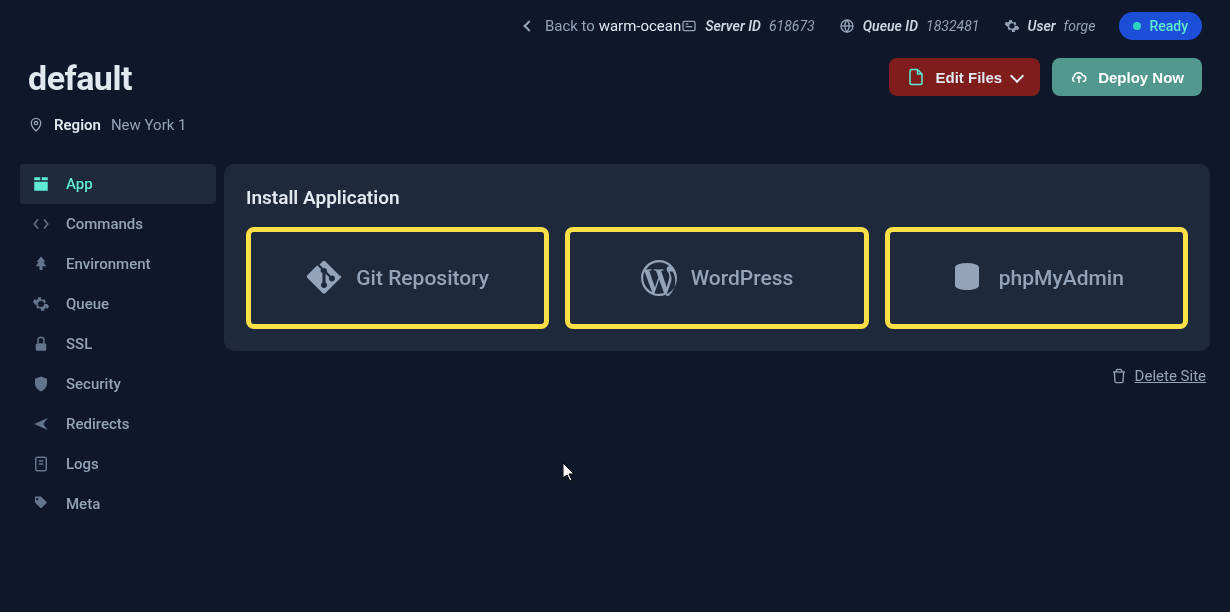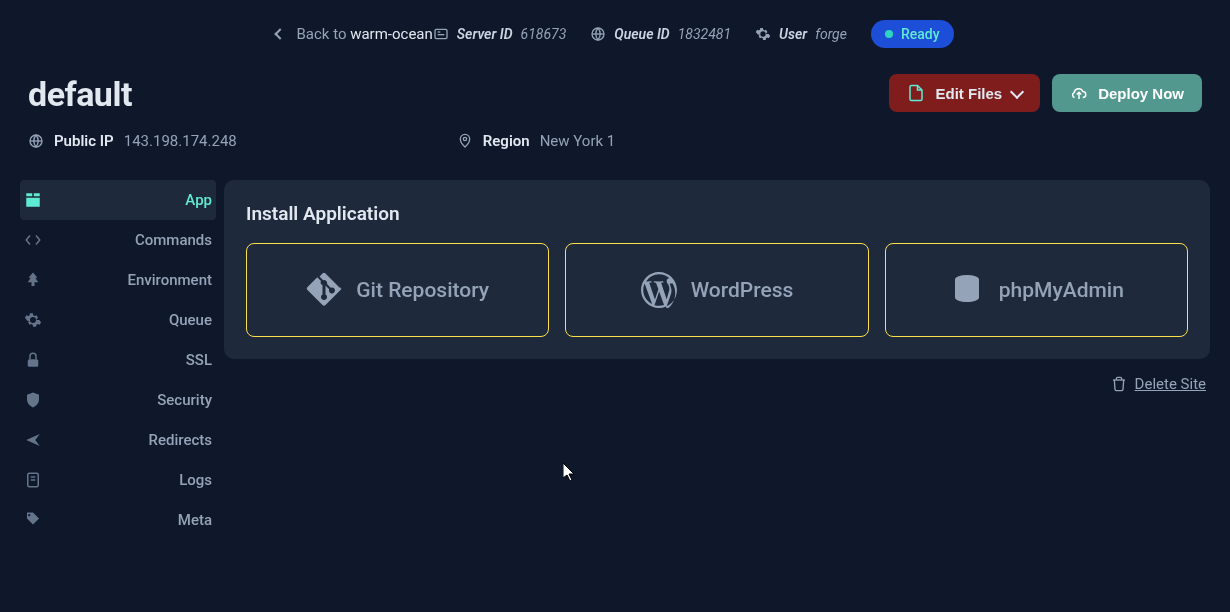--- a/index.html
+++ b/index.html
@@ -6,23 +6,23 @@
   body {
     background: #0f172a;
     color: #e2e8f0;
     font-family: -apple-system, BlinkMacSystemFont, "Segoe UI", Roboto, sans-serif;
     width: 1230px;
     height: 612px;
     overflow: hidden;
   }
   .top-bar {
     display: flex;
-    justify-content: center;
-    align-items: center;
-    padding: 20px 28px;
+    justify-content: flex-end;
+    align-items: center;
+    padding: 12px 28px;
   }
   .back-link {
     display: flex;
     align-items: center;
     gap: 12px;
     color: #94a3b8;
     cursor: pointer;
     font-size: 15px;
   }
   .back-link .white { color: #e2e8f0; }
@@ -114,27 +114,26 @@
     gap: 8px;
   }
   .sidebar {
     width: 196px;
     flex-shrink: 0;
   }
   .sidebar-item {
     display: flex;
     align-items: center;
     gap: 16px;
-    padding: 11px 4px;
+    padding: 11px 12px;
     border-radius: 4px;
     font-size: 15px;
     color: #94a3b8;
     cursor: pointer;
     font-weight: 500;
-    justify-content: space-between;
   }
   .sidebar-item.active {
     background: #1e293b;
     color: #5eead4;
   }
   .sidebar-item .icon-wrap {
     width: 18px;
     display: flex;
     justify-content: center;
     color: #64748b;
@@ -153,21 +152,21 @@
     font-weight: 600;
     color: #e2e8f0;
     margin-bottom: 18px;
   }
   .app-grid {
     display: grid;
     grid-template-columns: repeat(3, 1fr);
     gap: 16px;
   }
   .app-option {
-    border: 1px solid #fde047;
+    border: 5px solid #fde047;
     border-radius: 8px;
     padding: 28px 12px;
     display: flex;
     align-items: center;
     justify-content: center;
     gap: 14px;
     cursor: pointer;
     color: #94a3b8;
     font-size: 21px;
     font-weight: 500;
@@ -268,29 +267,20 @@
           <path d="M17 18a4 4 0 0 0 0-8 6 6 0 0 0-11.5 1.5A3.5 3.5 0 0 0 6 18"></path>
           <polyline points="9 14 12 11 15 14"></polyline>
           <line x1="12" y1="11" x2="12" y2="20"></line>
         </svg>
       <span>Deploy Now</span>
     </button>
   </div>
 </div>
 
 <div class="info-row">
-  <div class="item">
-    <svg class="icon-svg" width="16" height="16" viewBox="0 0 24 24" fill="none" stroke="#94a3b8" stroke-width="2">
-        <circle cx="12" cy="12" r="9"></circle>
-        <line x1="3" y1="12" x2="21" y2="12"></line>
-        <path d="M12 3a14 14 0 0 1 0 18a14 14 0 0 1 0-18"></path>
-      </svg>
-    <span class="label">Public IP</span>
-    <span class="value">143.198.174.248</span>
-  </div>
   <div class="item">
     <svg class="icon-svg" width="16" height="16" viewBox="0 0 24 24" fill="none" stroke="#94a3b8" stroke-width="2">
         <path d="M12 21s-7-6-7-12a7 7 0 0 1 14 0c0 6-7 12-7 12z"></path>
         <circle cx="12" cy="9" r="2.5"></circle>
       </svg>
     <span class="label">Region</span>
     <span class="value">New York 1</span>
   </div>
 </div>
 

